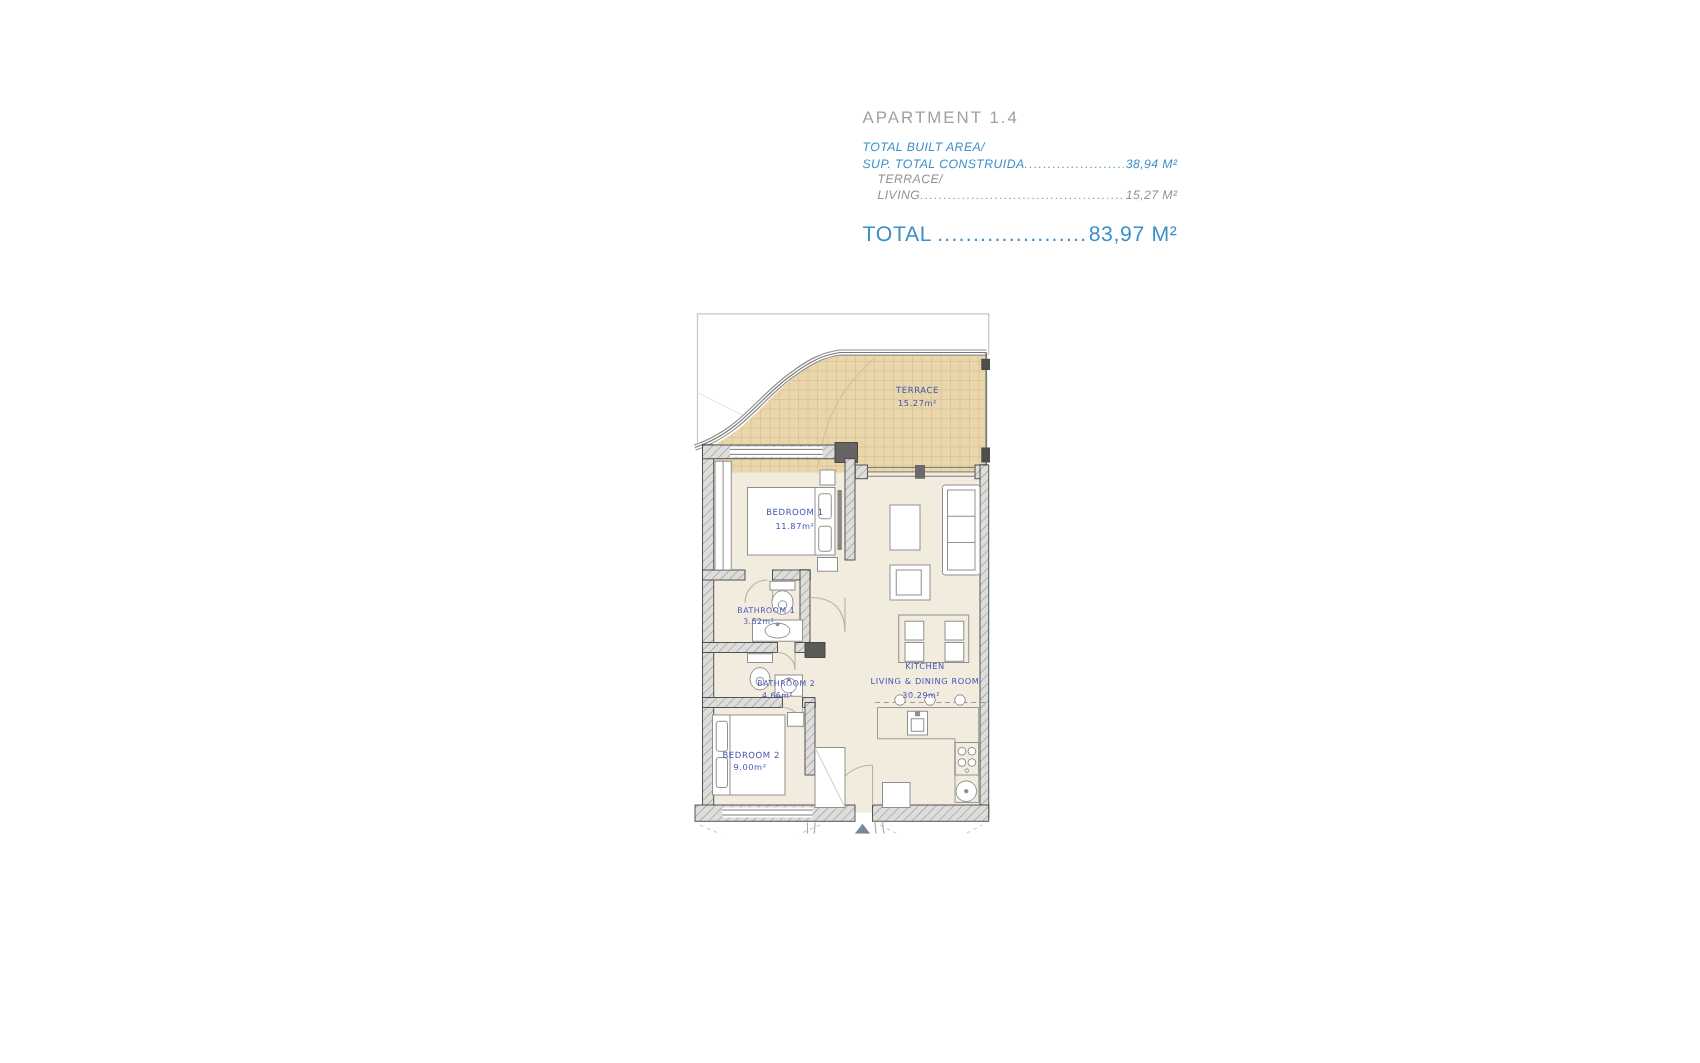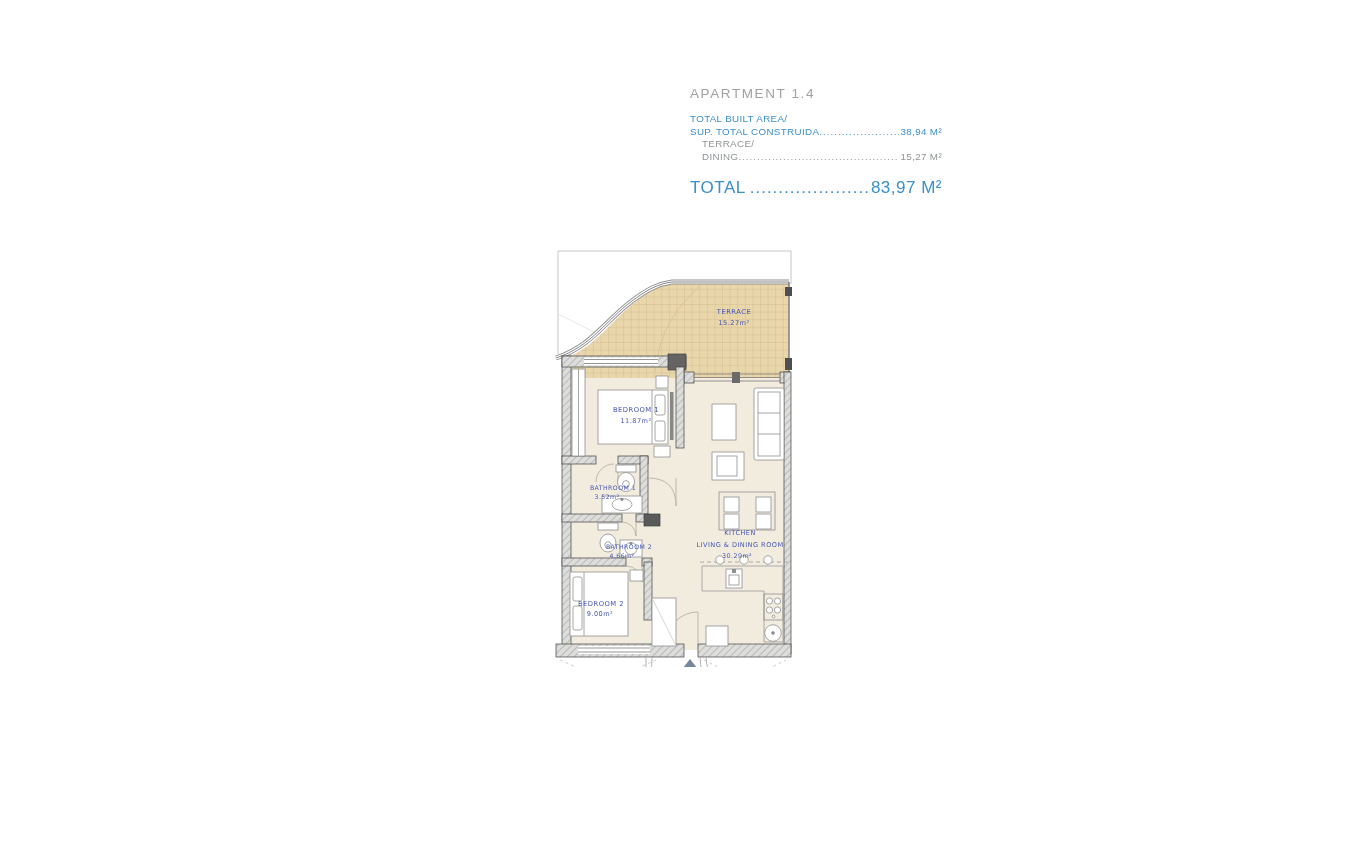--- a/index.html
+++ b/index.html
@@ -5,21 +5,21 @@
   html,body{margin:0;padding:0;background:#ffffff;}
   #canvas{
     position:relative;width:1360px;height:667px;background:#ffffff;overflow:hidden;
     font-family:"Liberation Sans","DejaVu Sans",sans-serif;
   }
   
   #info{position:absolute;left:690px;top:86px;width:252px;}
   .apt-title{
     font-size:13.5px;letter-spacing:1.6px;color:#9fa1a3;font-weight:400;margin:0 0 12px 0;
   }
-  .area-row{font-size:9.8px;letter-spacing:.35px;line-height:12.5px;}
+  .area-row{font-size:9.8px;letter-spacing:.35px;line-height:12.5px;font-style:italic;}
   .area-row.accent{color:#3b90ca;}
   .area-row.muted{color:#8f9496;margin-left:12px;}
   .leader-line{display:flex;align-items:baseline;}
   .leader-line .dots{flex:1;overflow:hidden;white-space:nowrap;letter-spacing:1px;opacity:.95;}
   .leader-line .val{white-space:nowrap;padding-left:2px;}
   .total-row{
     margin-top:15px;font-size:17px;letter-spacing:.5px;color:#3b90ca;font-weight:500;
     display:flex;align-items:baseline;
   }
   .total-row .label{padding-right:4px;}
@@ -44,21 +44,21 @@
       <div class="leader-line">
         <span>SUP. TOTAL CONSTRUIDA</span>
         <span class="dots">.................................................................................</span>
         <span class="val">38,94 M²</span>
       </div>
     </div>
 
     <div class="area-row muted">
       <div>TERRACE/</div>
       <div class="leader-line">
-        <span>DINING</span>
+        <span>LIVING</span>
         <span class="dots">.................................................................................</span>
         <span class="val">15,27 M²</span>
       </div>
     </div>
 
     <div class="total-row">
       <span class="label">TOTAL</span>
       <span class="dots">.................................................................................</span>
       <span class="val">83,97 M²</span>
     </div>

